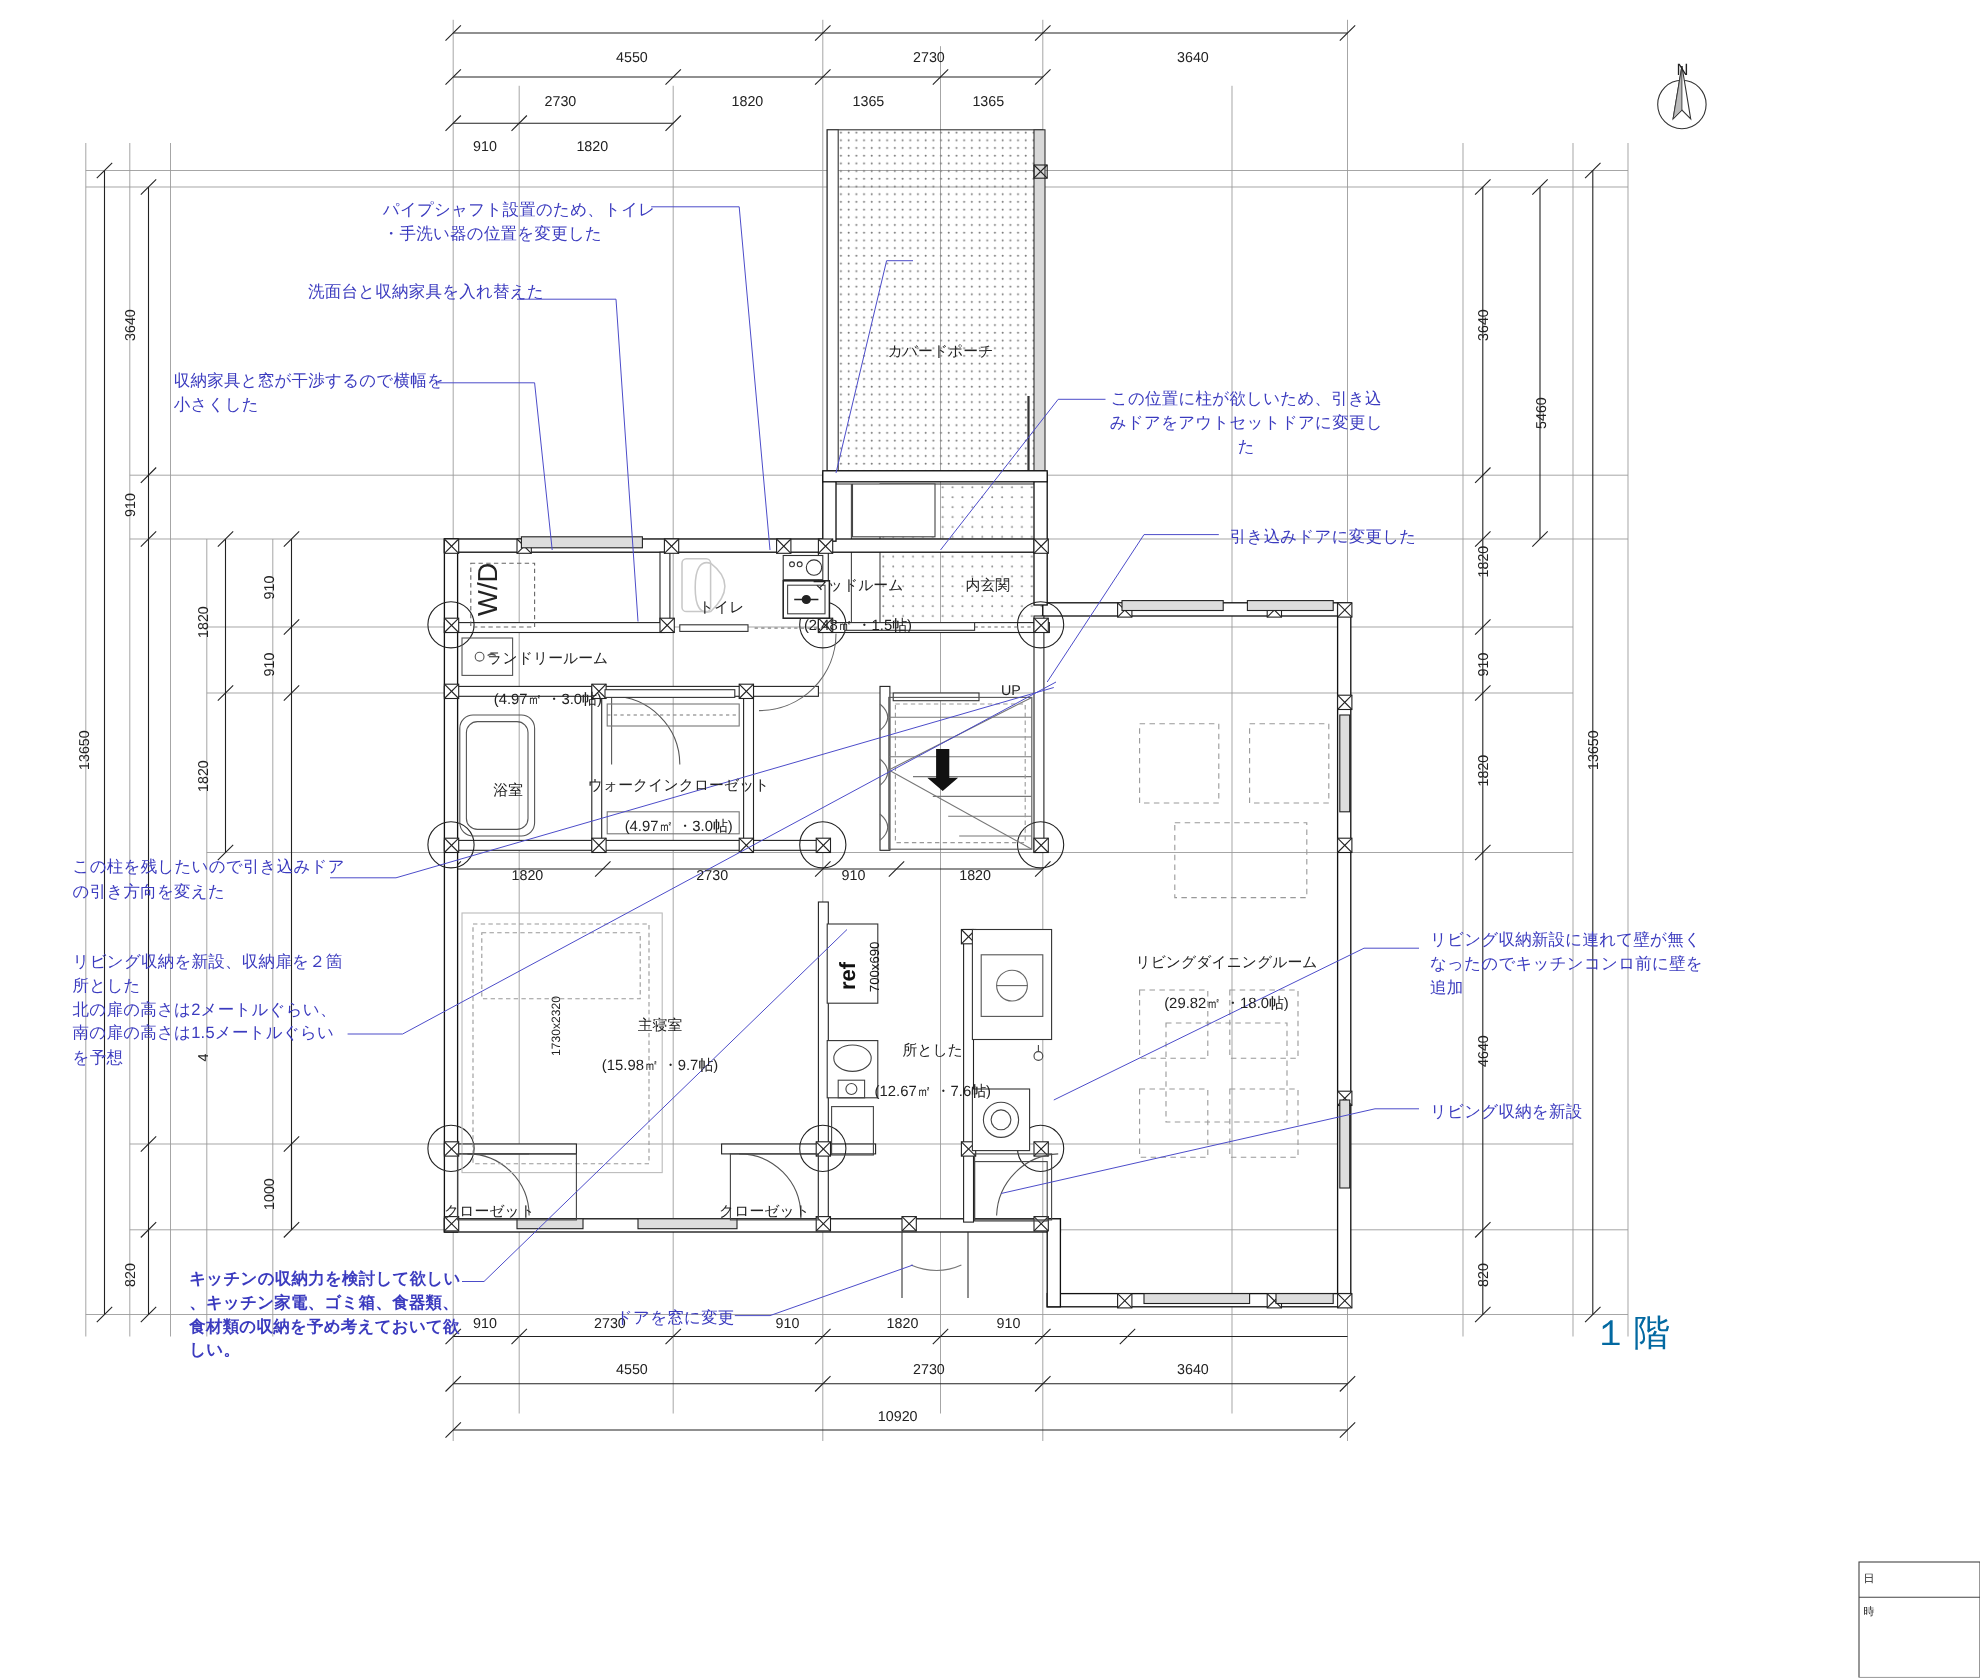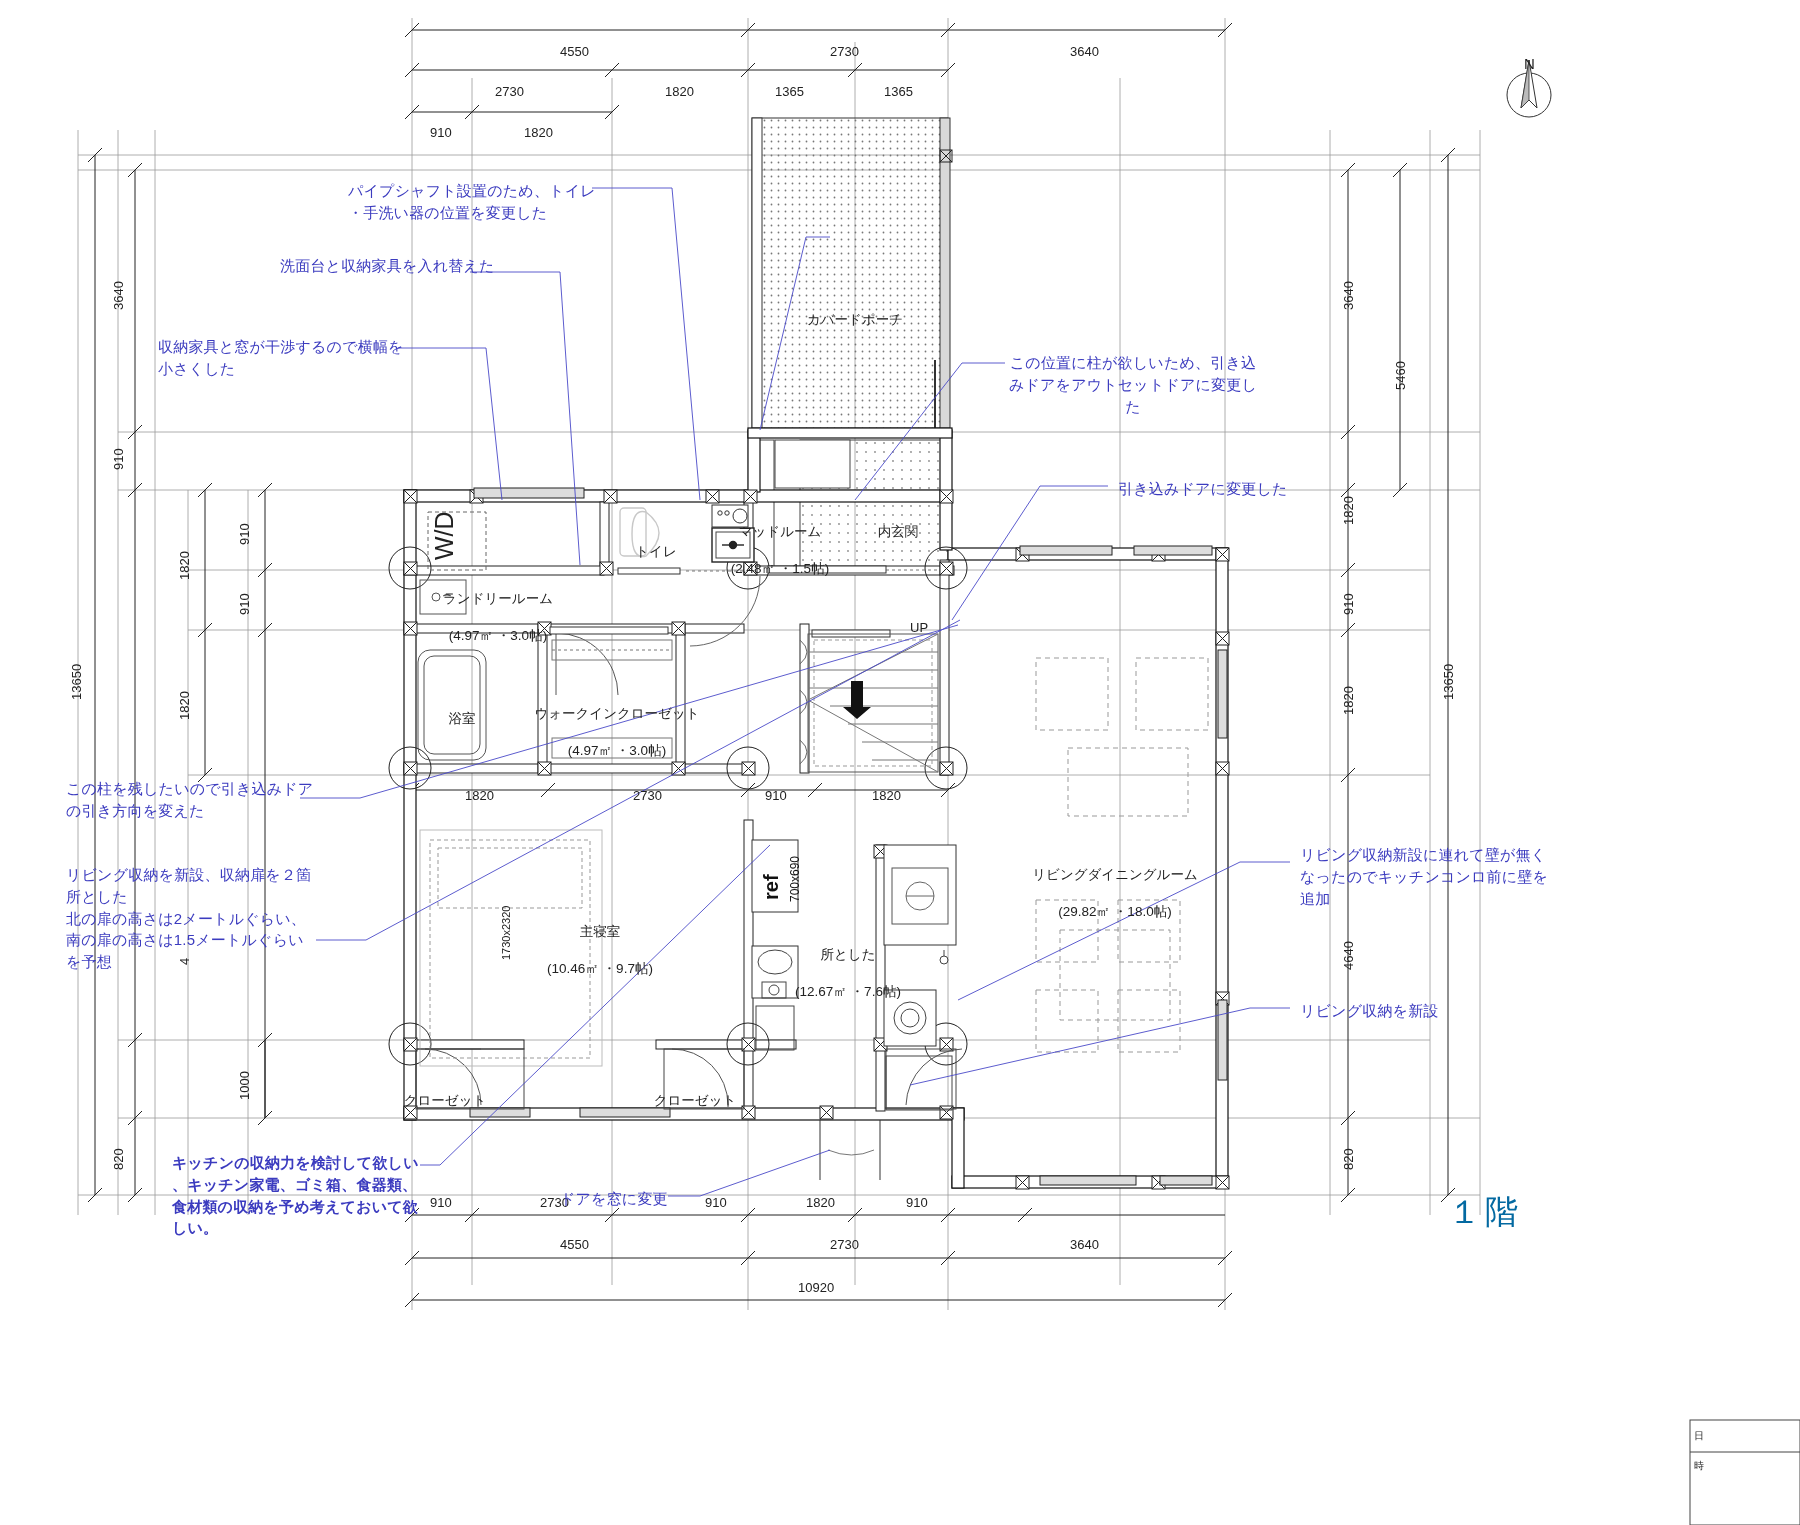--- a/index.html
+++ b/index.html
@@ -588,21 +588,21 @@
 </div>
 <div class="rlabel" style="left:432px;top:692px;width:60px;">
   <span>浴室</span>
 </div>
 <div class="rlabel" style="left:522px;top:687px;width:190px;">
   <span>ウォークインクローゼット</span><br>
   <span>(4.97㎡ ・3.0帖)</span>
 </div>
 <div class="rlabel" style="left:520px;top:905px;width:160px;">
   <span>主寝室</span><br>
-  <span>(10.46㎡ ・9.7帖)</span>
+  <span>(15.98㎡ ・9.7帖)</span>
 </div>
 <div class="rlabel" style="left:768px;top:928px;width:160px;">
   <span>所とした</span><br>
   <span>(12.67㎡ ・7.6帖)</span>
 </div>
 <div class="rlabel" style="left:1000px;top:848px;width:230px;">
   <span>リビングダイニングルーム</span><br>
   <span>(29.82㎡ ・18.0帖)</span>
 </div>
 <div class="rlabel" style="left:390px;top:1074px;width:110px;">

